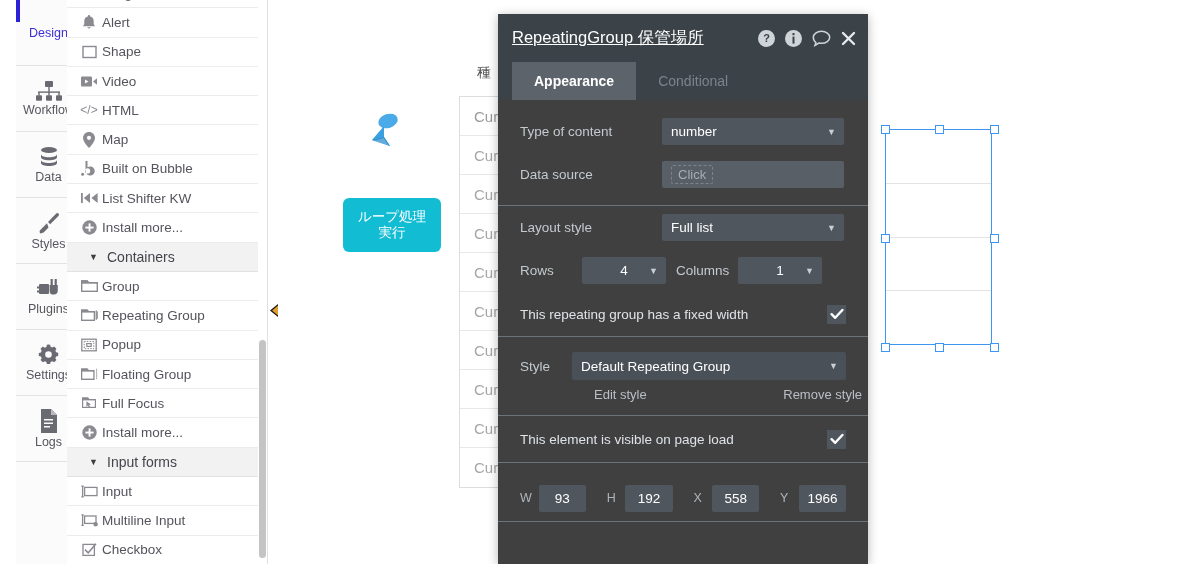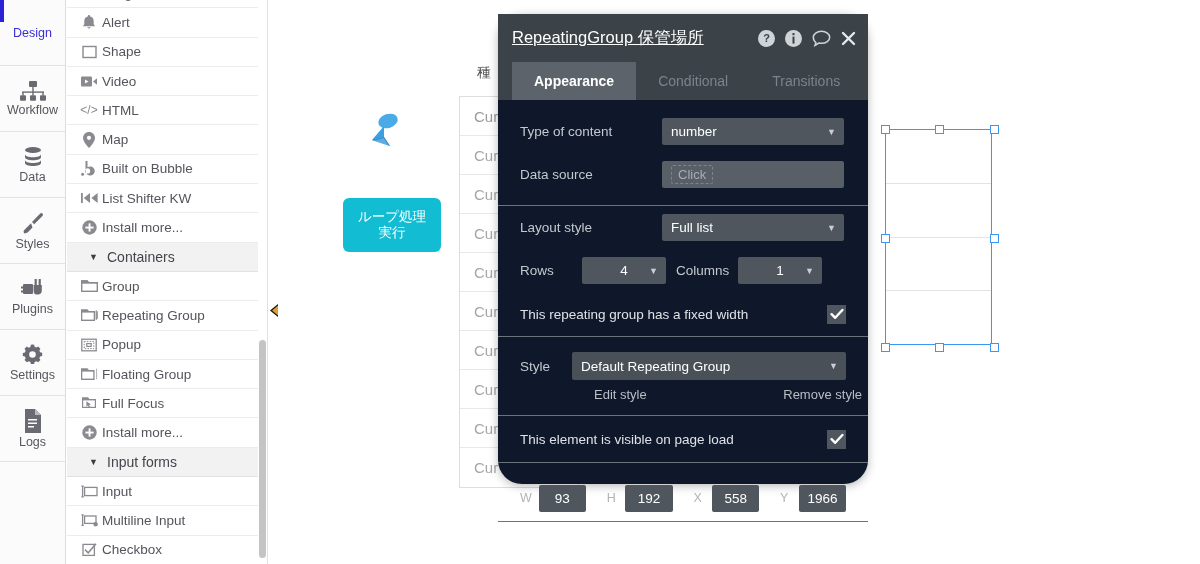--- a/index.html
+++ b/index.html
@@ -6,21 +6,21 @@
   html, body {
     width: 1200px; height: 564px;
     overflow: hidden;
     font-family: "Liberation Sans", sans-serif;
     background: #ffffff;
   }
   #app { position: relative; width: 1200px; height: 564px; }
 
   
   #rail {
-    position: absolute; left: 0; top: 0; width: 66px; height: 564px;
+    position: absolute; left: 16px; top: 0; width: 66px; height: 564px;
     background: #fbfbfb; border-right: 1px solid #dcdcdc;
   }
   #rail-accent {
     position: absolute; left: 0; top: 0; width: 4px; height: 22px;
     background: #2b21d6;
   }
   .rail-item {
     position: relative;
     height: 66px;
     border-bottom: 1px solid #e3e3e3;
@@ -133,24 +133,23 @@
   }
   .handle {
     position: absolute; width: 9px; height: 9px;
     background: #ffffff; border: 1.6px solid #3d96f4;
     cursor: pointer;
   }
 
   
   #prop {
     position: absolute; left: 498px; top: 14px;
-    width: 370px; height: 470px;
-    background: #0f172a;
+    width: 370px; height: 550px;
+    background: #404040;
     box-shadow: 0 2px 10px rgba(0,0,0,.28);
-    border-radius: 24px;
   }
   #prop-head {
     height: 48px; background: #3b4248; position: relative;
     display: flex; align-items: center; padding: 0 14px;
   }
   #prop-title {
     font-size: 16.5px; color: #ffffff;
     text-decoration: underline; cursor: pointer; white-space: nowrap;
   }
   #prop-icons {
@@ -605,23 +604,20 @@
       </span>
     </div>
 
     <div id="tabs">
       <div class="tab active">
         <span>Appearance</span>
       </div>
       <div class="tab">
         <span>Conditional</span>
       </div>
-      <div class="tab">
-        <span>Transitions</span>
-      </div>
     </div>
 
     <div style="height:10px;"></div>
 
     <div class="prow">
       <span class="plabel" style="width:142px;">Type of content</span>
       <div class="pfield" style="width:182px;">
         <span>number</span>
         <span class="dd-caret">▼</span>
       </div>

